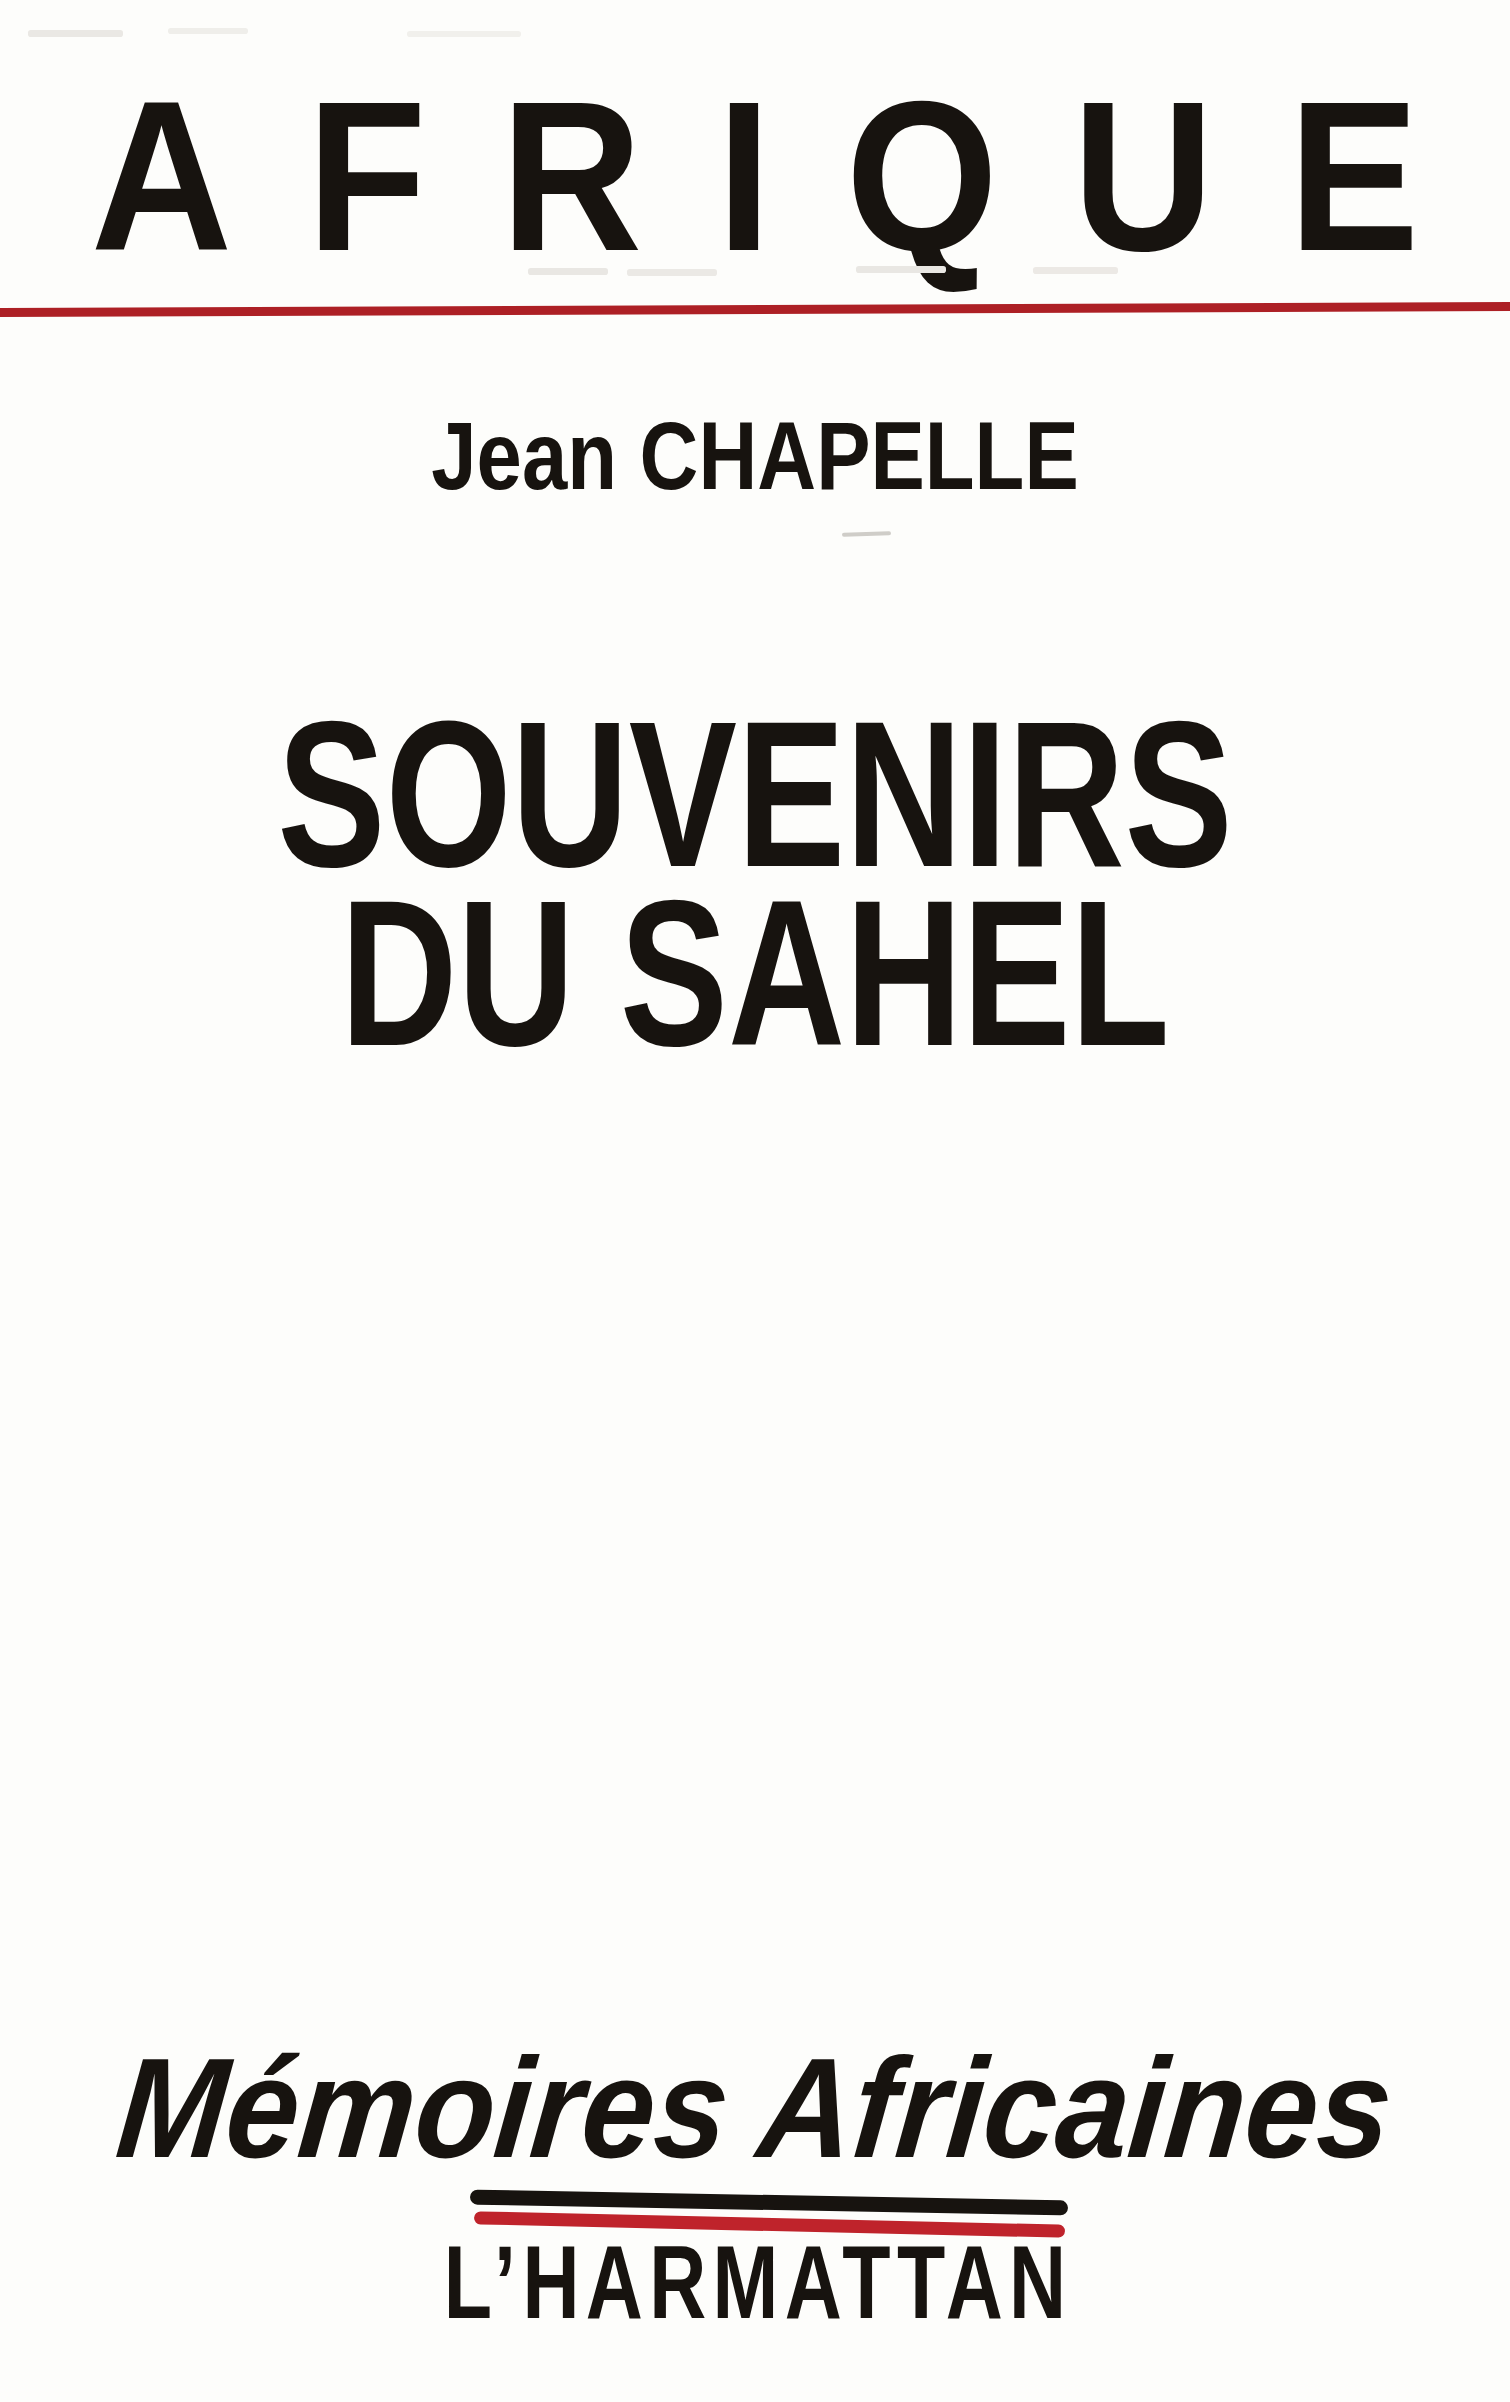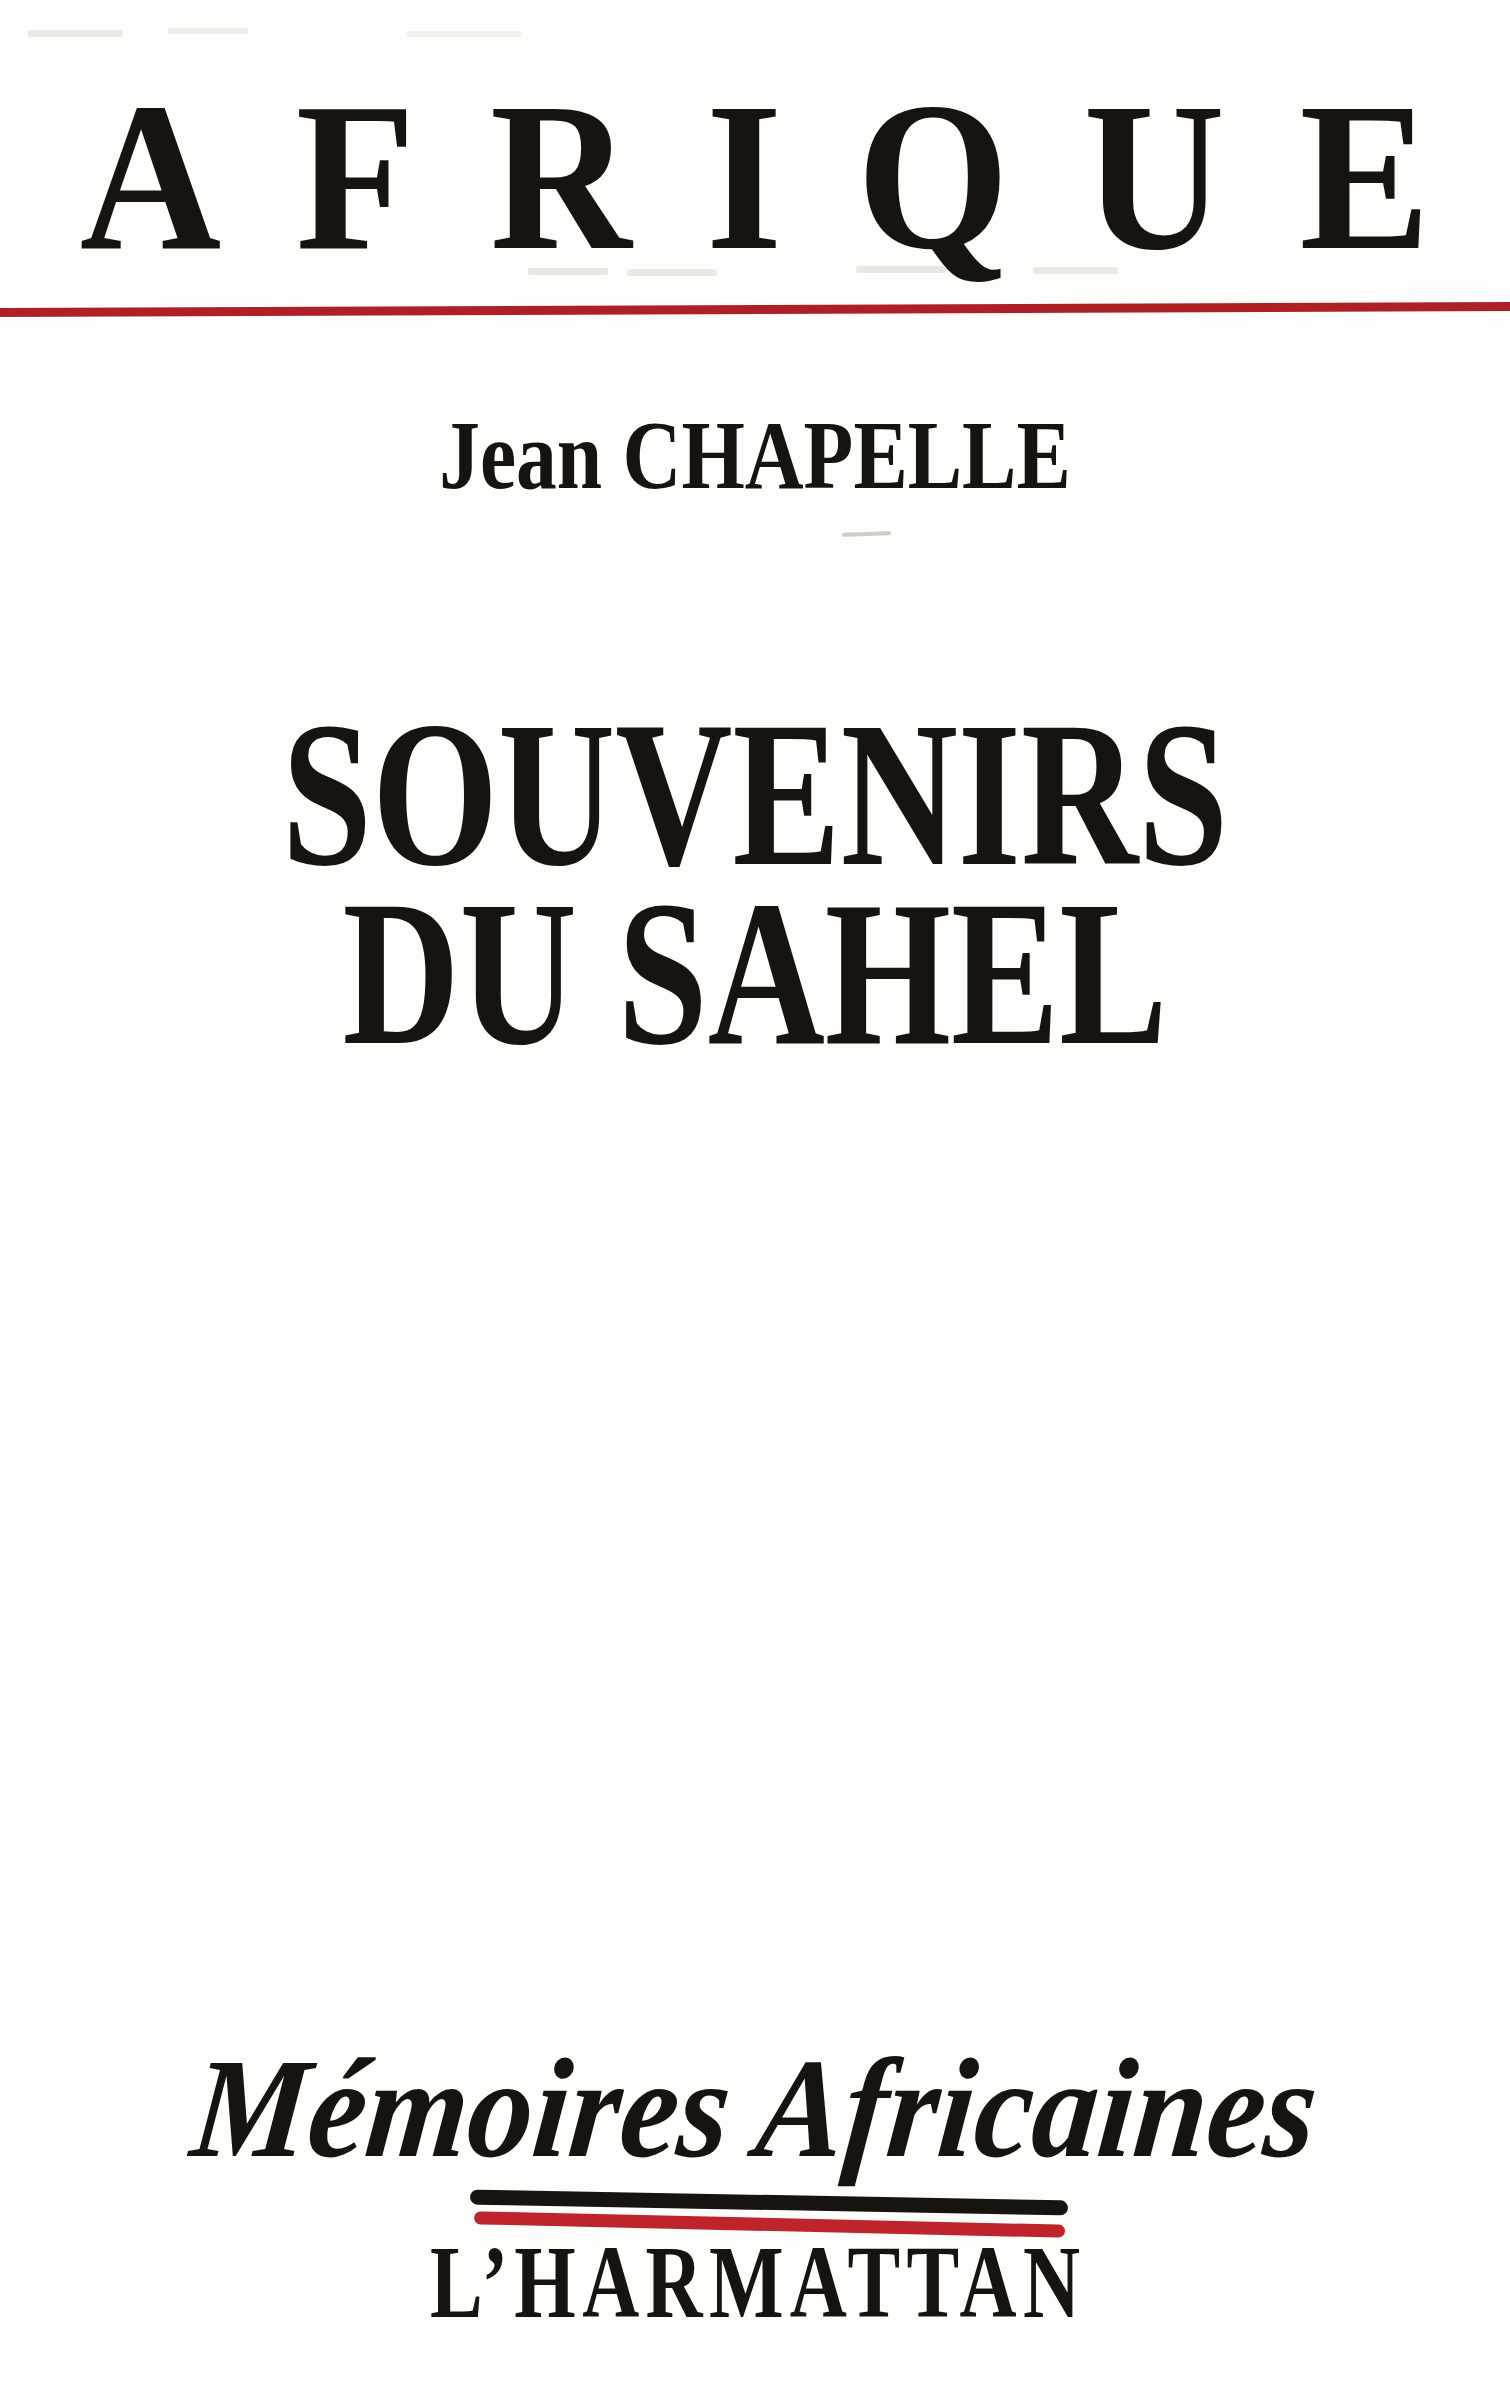--- a/index.html
+++ b/index.html
@@ -8,21 +8,21 @@
     padding: 0;
     background: #888;
   }
   .cover {
     position: relative;
     width: 1510px;
     height: 2403px;
     margin: 0 auto;
     background: #fdfdfb;
     overflow: hidden;
-    font-family: Liberation Serif, serif;
+    font-family: Liberation Sans, sans-serif;
     color: #16120e;
   }
   
   .masthead {
     position: absolute;
     top: 70px;
     left: 50%;
     transform: translateX(-50%) scaleX(0.92);
     font-size: 213px;
     font-weight: 700;

